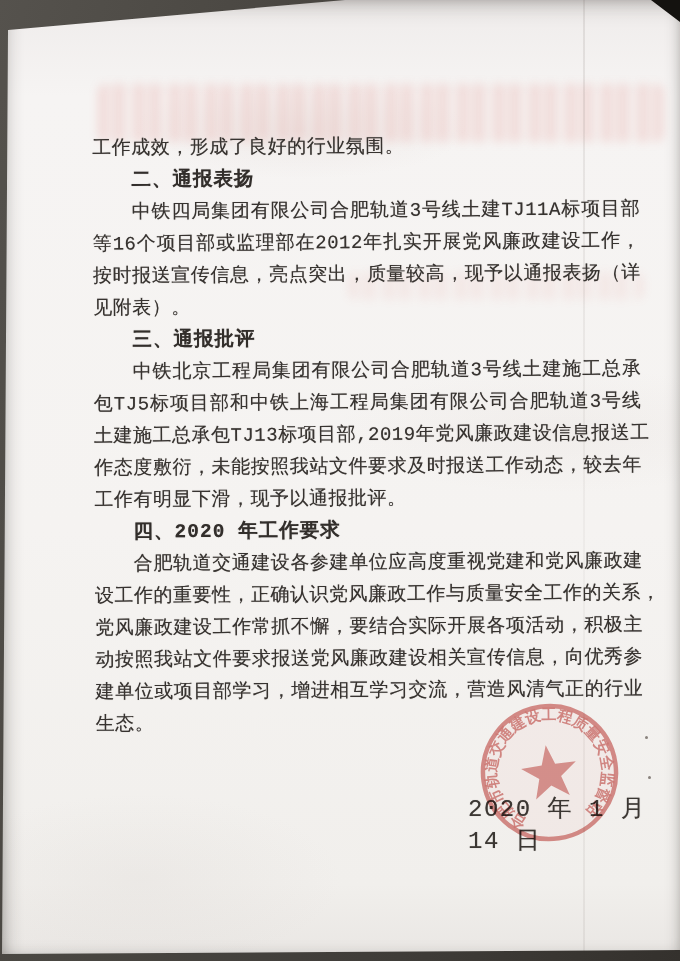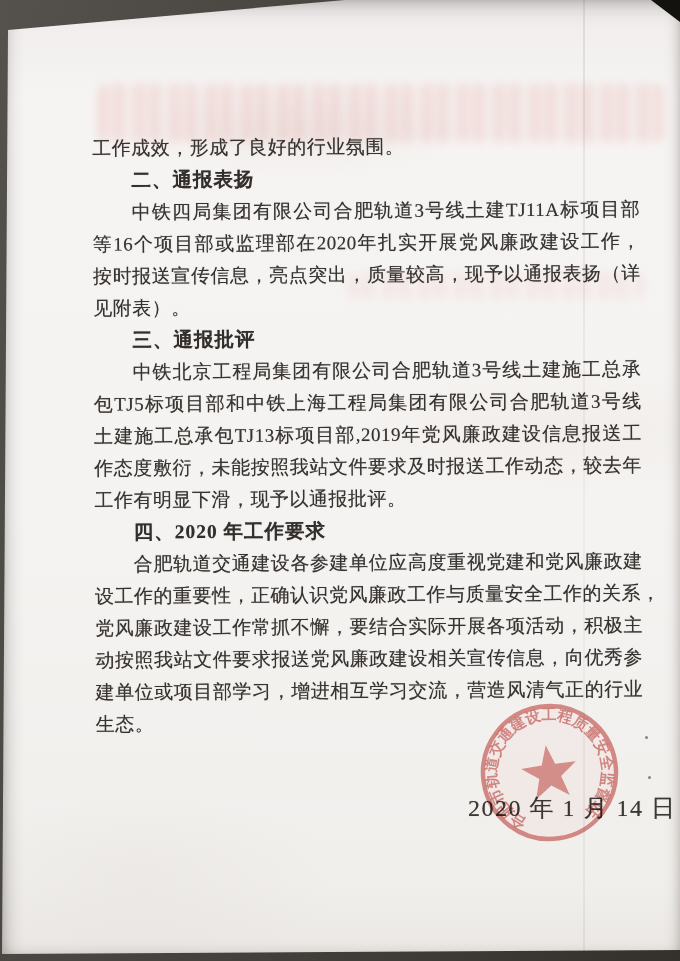--- a/index.html
+++ b/index.html
@@ -7,20 +7,21 @@
     width: 680px; height: 961px;
     overflow: hidden;
     font-family: "Liberation Serif", "DejaVu Serif", serif;
   }
   
   .scan {
     position: absolute; inset: 0;
     background:
       radial-gradient(90px 70px at 685px -8px, #14120f 0%, #14120f 55%, transparent 62%),
       linear-gradient(105deg, #55524d 0%, #4a4742 30%, #3f3c38 70%, #34312d 100%);
+    font-family: Liberation Mono, monospace;
   }
   
   .paper {
     position: absolute; inset: 0;
     clip-path: polygon(8px 30px, 345px 0px, 651px 0px, 680px 22px, 680px 950px, 330px 952px, 2px 954px);
     background:
       radial-gradient(240px 70px at 300px 130px, rgba(214, 200, 196, 0.22), transparent 70%),
       radial-gradient(320px 90px at 560px 430px, rgba(216, 206, 201, 0.16), transparent 70%),
       radial-gradient(280px 120px at 140px 880px, rgba(210, 204, 200, 0.18), transparent 72%),
       linear-gradient(180deg, #efeceb 0%, #f6f4f3 10%, #f5f3f1 55%, #f1efec 92%, #e9e6e3 100%);
@@ -132,21 +133,21 @@
           <span> 16 </span>
           <span>个</span>
           <span>项</span>
           <span>目</span>
           <span>部</span>
           <span>或</span>
           <span>监</span>
           <span>理</span>
           <span>部</span>
           <span>在</span>
-          <span> 2020 </span>
+          <span> 2012 </span>
           <span>年</span>
           <span>扎</span>
           <span>实</span>
           <span>开</span>
           <span>展</span>
           <span>党</span>
           <span>风</span>
           <span>廉</span>
           <span>政</span>
           <span>建</span>

